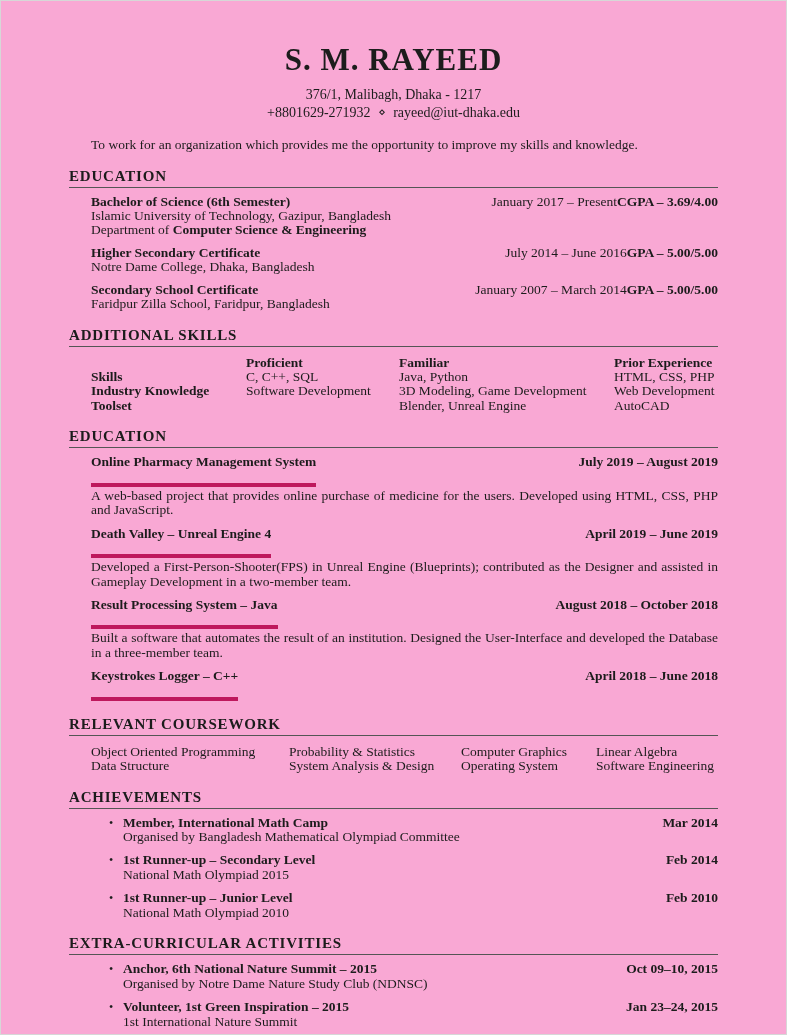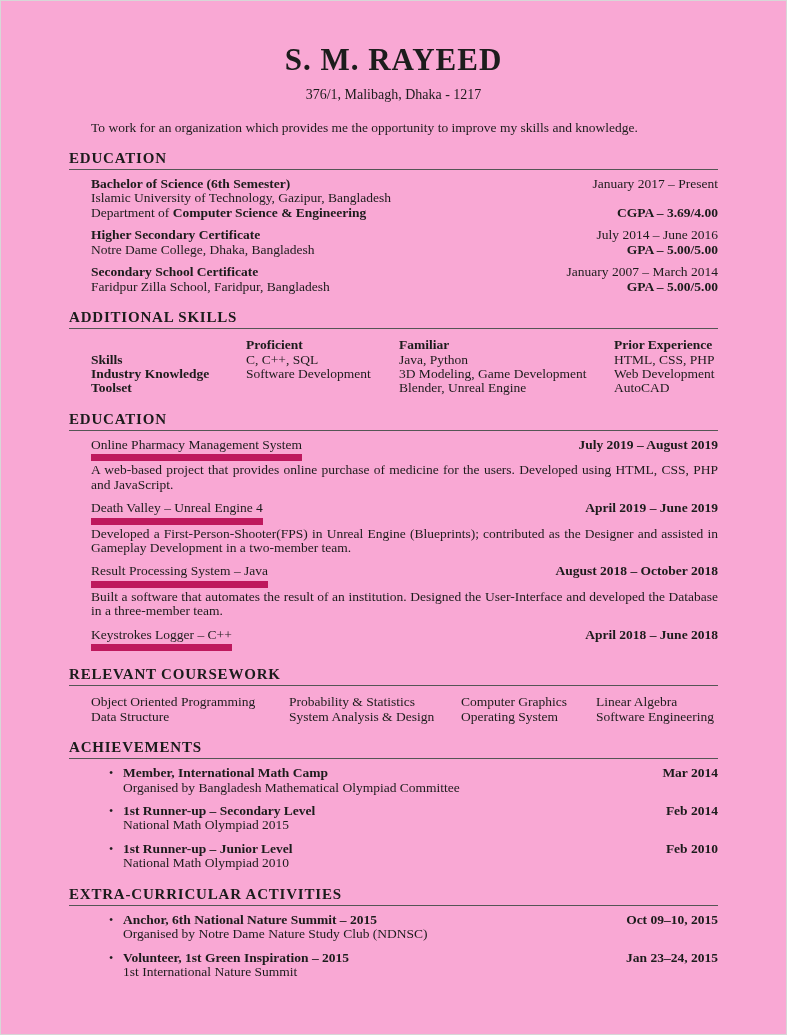--- a/index.html
+++ b/index.html
@@ -39,35 +39,35 @@
     margin-bottom: 7px;
   }
   .section-body { margin-left: 22px; font-size: 13.5px; line-height: 1.07; }
 
   
   .objective-text { padding-top: 2px; }
 
   
   .edu-item { display: flex; justify-content: space-between; margin-bottom: 8px; }
   .edu-left { text-align: left; }
-  .edu-right { display: flex; flex-direction: column; justify-content: space-between; text-align: right; }
+  .edu-right { display: flex; justify-content: space-between; text-align: right; }
   .bold { font-weight: 700; font-family: Liberation Serif, serif; }
 
   
   .skills-table {
     display: grid;
     grid-template-columns: 155px 153px 215px 1fr;
     padding-top: 2px;
   }
   .skills-table .cell { padding: 0; }
 
   
   .project { margin-bottom: 9px; }
   .project-head { display: flex; justify-content: space-between; align-items: baseline; }
-  .project-name { font-weight: 400; border-bottom: 7px solid #be185d; padding-bottom: 2px; }
+  .project-name { font-weight: 700; border-bottom: 4px solid #be185d; padding-bottom: 13px; }
   .project-date { font-weight: 700; }
   .project-desc { text-align: justify; margin-top: 2px; }
 
   
   .coursework-grid {
     display: grid;
     grid-template-columns: 198px 172px 135px 1fr;
     padding-top: 2px;
   }
 
@@ -79,20 +79,25 @@
   .bullet-date { font-weight: 700; white-space: nowrap; text-align: left; }
 </style>
 </head>
 <body>
 
 <div class="page">
 
   <div class="resume-header">
     <div class="candidate-name">S. M. RAYEED</div>
     <div class="header-line">376/1, Malibagh, Dhaka - 1217</div>
+    <div class="header-line contact-line">
+      <span>+8801629-271932</span>
+      <span class="sep">⋄</span>
+      <span>rayeed@iut-dhaka.edu</span>
+    </div>
   </div>
 
   <div class="section">
     <div class="section-body">
       <div class="objective-text">To work for an organization which provides me the opportunity to improve my skills and knowledge.</div>
     </div>
   </div>
 
   <div class="section">
     <div class="section-title">EDUCATION</div>

